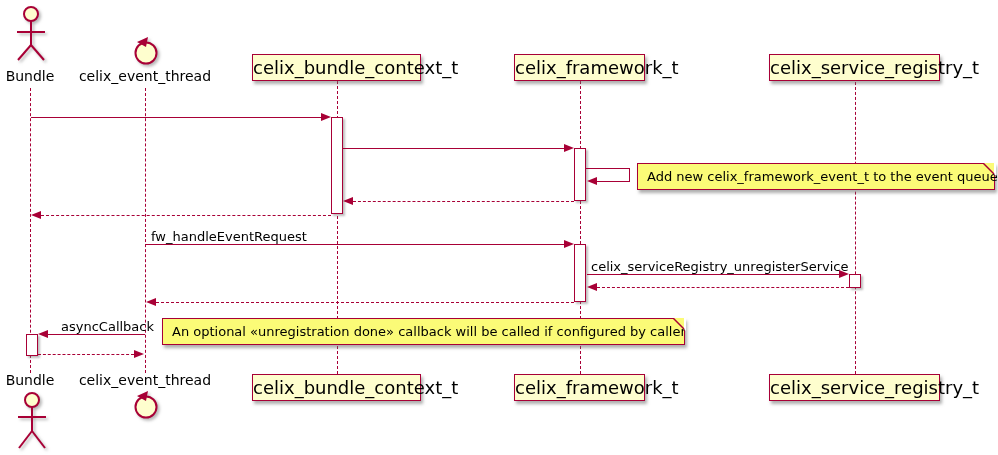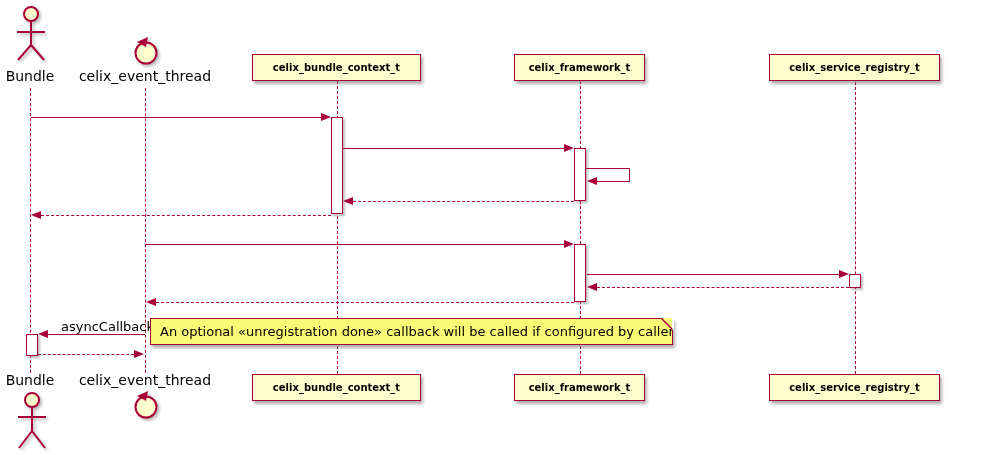--- a/index.html
+++ b/index.html
@@ -4,21 +4,21 @@
 <style>
   html,body{margin:0;padding:0;background:#ffffff;}
   #stage{
     position:relative;width:998px;height:455px;background:#ffffff;overflow:hidden;
     font-family:"DejaVu Sans","Liberation Sans",sans-serif;color:#000;
   }
   .lifeline{position:absolute;width:0;border-left:1px dashed #A80036;}
   .pbox{
     position:absolute;height:25px;background:#FEFECE;border:1.5px solid #A80036;
     box-shadow:2px 3px 3px rgba(110,110,110,.55);
-    font-size:10px;line-height:25px;text-align:center;white-space:nowrap;font-weight:bold;
+    font-size:18px;line-height:25px;text-align:center;white-space:nowrap;
   }
   .plabel{position:absolute;font-size:14px;white-space:nowrap;text-align:center;}
   .bar{
     position:absolute;width:10px;background:#ffffff;border:1.5px solid #A80036;
     box-shadow:2px 2px 2px rgba(110,110,110,.45);
   }
   .mline{position:absolute;height:0;border-top:1.5px solid #A80036;}
   .rline{position:absolute;height:0;border-top:1.5px dashed #A80036;}
   .vline{position:absolute;width:0;border-left:1.5px solid #A80036;}
   .ah{position:absolute;width:0;height:0;border-top:4.5px solid transparent;border-bottom:4.5px solid transparent;}
@@ -79,44 +79,54 @@
   <div class="ah r" style="left:321px;top:113px;"></div>
 
   <div class="mline" style="left:343px;top:148px;width:221px;"></div>
   <div class="ah r" style="left:564px;top:144px;"></div>
 
   <div class="mline" style="left:586px;top:168px;width:44px;"></div>
   <div class="vline" style="left:629px;top:168px;height:14px;"></div>
   <div class="mline" style="left:596px;top:181px;width:34px;"></div>
   <div class="ah l" style="left:587px;top:177px;"></div>
 
+  <div class="note" style="left:637px;top:163px;width:333px;">
+    <span>Add new celix_framework_event_t to the event queue</span>
+    <svg class="fold" width="13" height="13">
+      <polygon points="0,0 13,0 13,13" fill="#ffffff"></polygon>
+      <path d="M0,0 L11,11 L11,0" fill="#FBFB77" stroke="none"></path>
+      <path d="M0,0 L11,11" stroke="#A80036" stroke-width="1.5" fill="none"></path>
+    </svg>
+  </div>
 
   <div class="rline" style="left:353px;top:201px;width:221px;"></div>
   <div class="ah l" style="left:343px;top:197px;"></div>
 
   <div class="rline" style="left:41px;top:215px;width:290px;"></div>
   <div class="ah l" style="left:31px;top:211px;"></div>
 
+  <div class="mlbl" style="left:151px;top:229px;">fw_handleEventRequest</div>
   <div class="mline" style="left:145px;top:244px;width:419px;"></div>
   <div class="ah r" style="left:564px;top:240px;"></div>
 
+  <div class="mlbl" style="left:591px;top:259px;">celix_serviceRegistry_unregisterService</div>
   <div class="mline" style="left:587px;top:274px;width:252px;"></div>
   <div class="ah r" style="left:839px;top:270px;"></div>
 
   <div class="rline" style="left:597px;top:287px;width:252px;"></div>
   <div class="ah l" style="left:587px;top:283px;"></div>
 
   <div class="rline" style="left:156px;top:302px;width:418px;"></div>
   <div class="ah l" style="left:146px;top:298px;"></div>
 
   <div class="mlbl" style="left:52px;top:319px;width:102px;text-align:right;">asyncCallback</div>
   <div class="mline" style="left:48px;top:334px;width:97px;"></div>
   <div class="ah l" style="left:38px;top:330px;"></div>
 
-  <div class="note" style="left:150px;top:318px;width:498px;text-align:right;">
+  <div class="note" style="left:162px;top:318px;width:498px;text-align:right;">
     <span>An optional «unregistration done» callback will be called if configured by caller</span>
     <svg class="fold" width="13" height="13">
       <polygon points="0,0 13,0 13,13" fill="#ffffff"></polygon>
       <path d="M0,0 L11,11 L11,0" fill="#FBFB77" stroke="none"></path>
       <path d="M0,0 L11,11" stroke="#A80036" stroke-width="1.5" fill="none"></path>
     </svg>
   </div>
 
   <div class="rline" style="left:38px;top:354px;width:96px;"></div>
   <div class="ah r" style="left:134px;top:350px;"></div>

